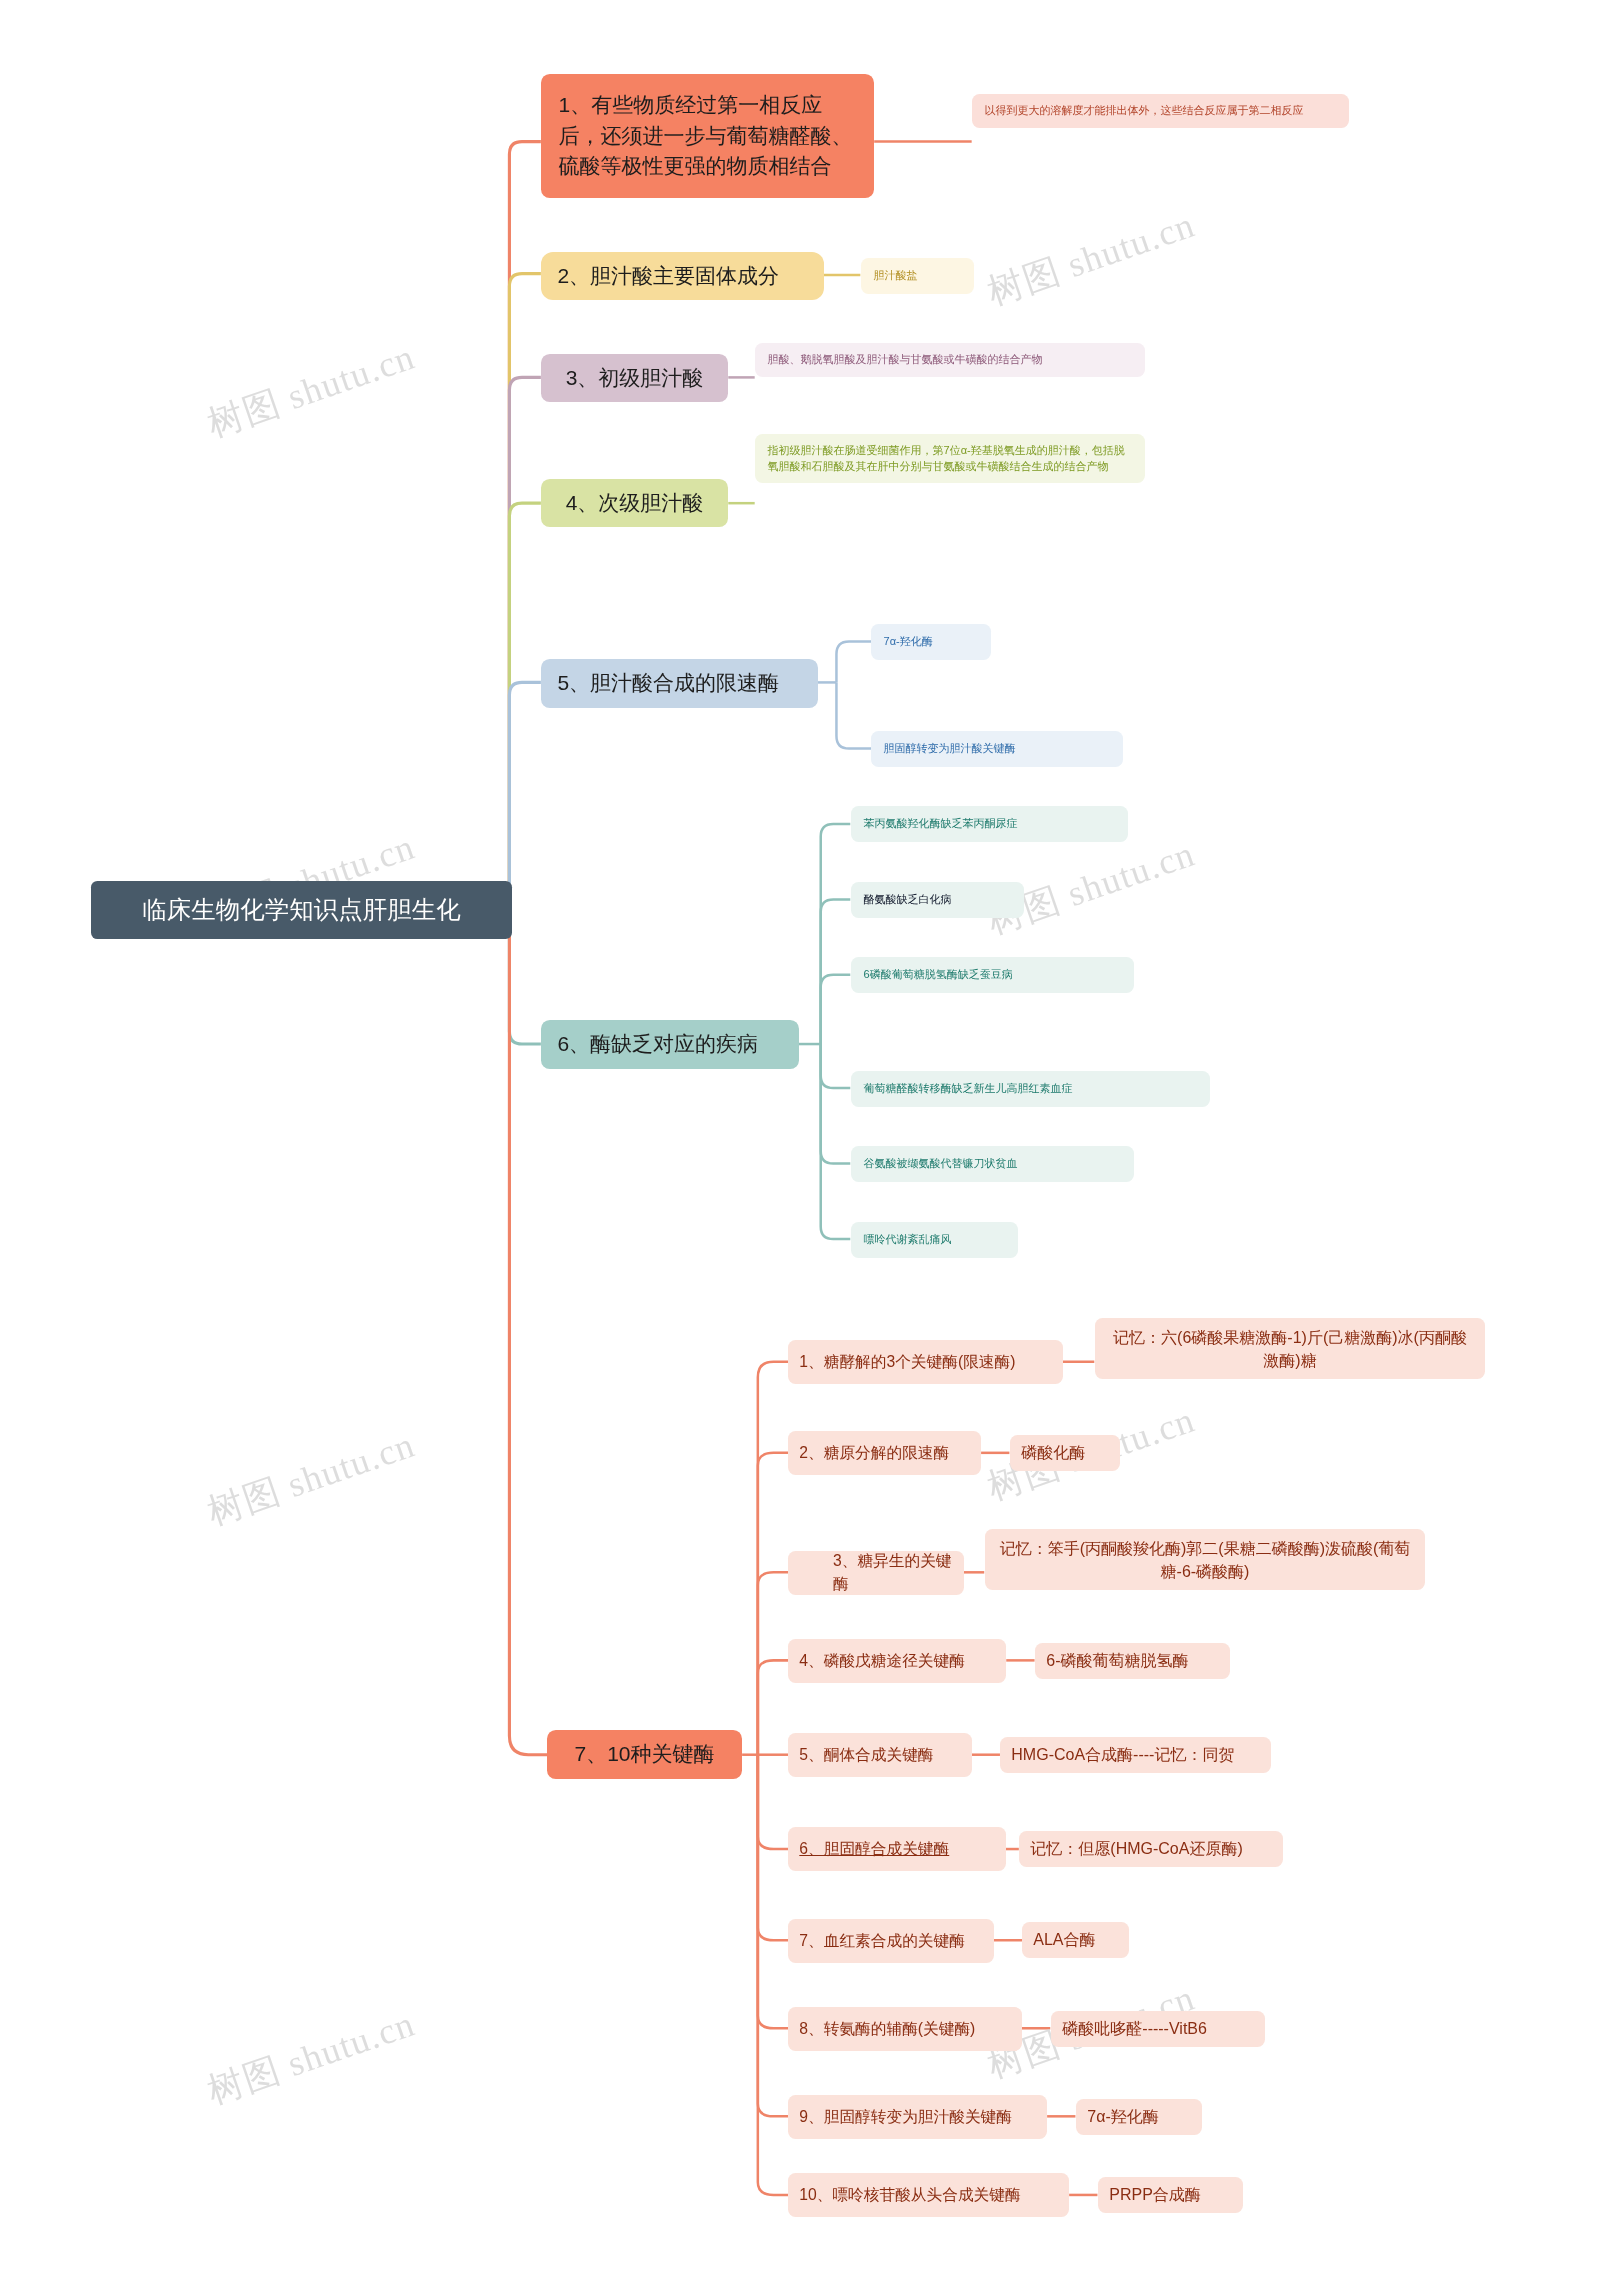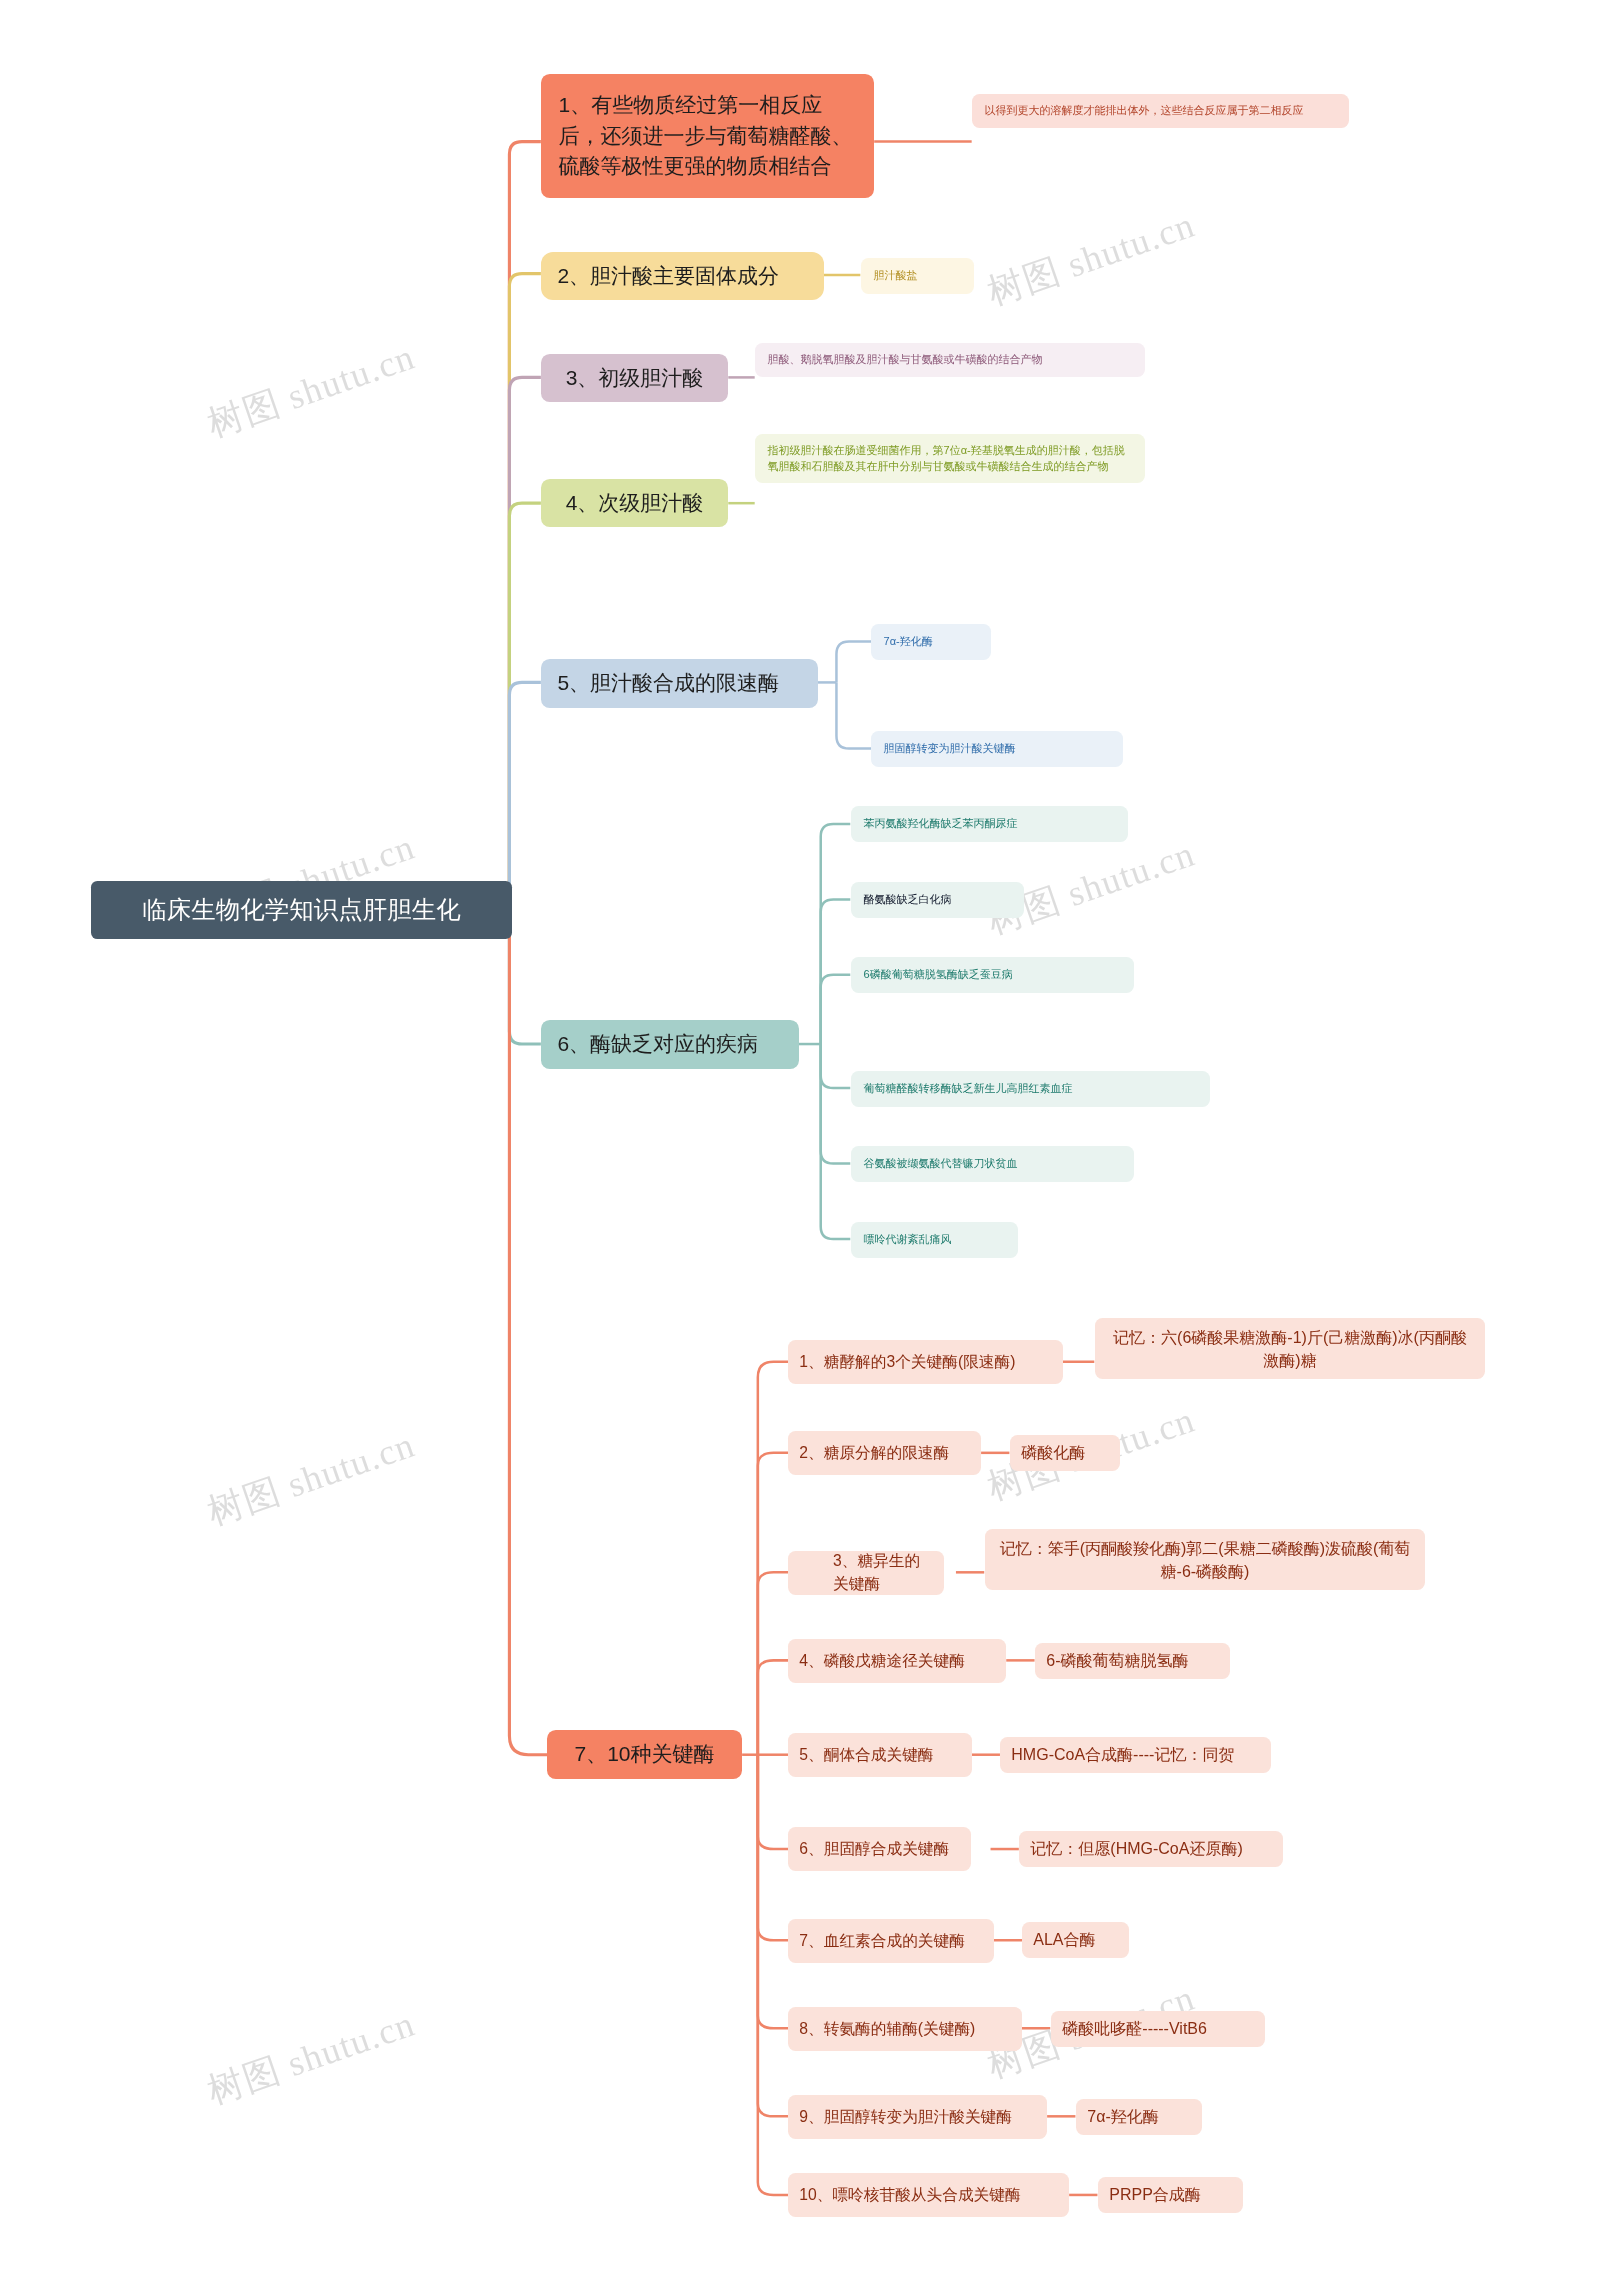--- a/index.html
+++ b/index.html
@@ -226,42 +226,42 @@
   <span>记忆：六(6磷酸果糖激酶-1)斤(己糖激酶)冰(丙酮酸激酶)糖</span>
 </div>
 
 <div class="node s7a" style="left:788px; top:1431px; width:193px; height:44px;">
   <span>2、糖原分解的限速酶</span>
 </div>
 <div class="node s7b" style="left:1010px; top:1435px; width:110px; height:36px;">
   <span>磷酸化酶</span>
 </div>
 
-<div class="node s7a" style="left:788px; top:1551px; width:156px; height:44px;padding-left:45px;">
+<div class="node s7a" style="left:788px; top:1551px; width:176px; height:44px;padding-left:45px;">
   <span>3、糖异生的关键酶</span>
 </div>
 <div class="node s7b" style="left:985px; top:1529px; width:440px;">
   <span>记忆：笨手(丙酮酸羧化酶)郭二(果糖二磷酸酶)泼硫酸(葡萄糖-6-磷酸酶)</span>
 </div>
 
 <div class="node s7a" style="left:788px; top:1639px; width:218px; height:44px;">
   <span>4、磷酸戊糖途径关键酶</span>
 </div>
 <div class="node s7b" style="left:1035px; top:1643px; width:195px; height:36px;">
   <span>6-磷酸葡萄糖脱氢酶</span>
 </div>
 
 <div class="node s7a" style="left:788px; top:1733px; width:184px; height:44px;">
   <span>5、酮体合成关键酶</span>
 </div>
 <div class="node s7b" style="left:1000px; top:1737px; width:271px; height:36px;">
   <span>HMG-CoA合成酶----记忆：同贺</span>
 </div>
 
-<div class="node s7a" style="left:788px; top:1827px; width:183px; height:44px;">
+<div class="node s7a" style="left:788px; top:1827px; width:218px; height:44px;text-decoration:underline;">
   <span>6、胆固醇合成关键酶</span>
 </div>
 <div class="node s7b" style="left:1019px; top:1831px; width:264px; height:36px;">
   <span>记忆：但愿(HMG-CoA还原酶)</span>
 </div>
 
 <div class="node s7a" style="left:788px; top:1919px; width:206px; height:44px;">
   <span>7、血红素合成的关键酶</span>
 </div>
 <div class="node s7b" style="left:1022px; top:1922px; width:107px; height:36px;">

